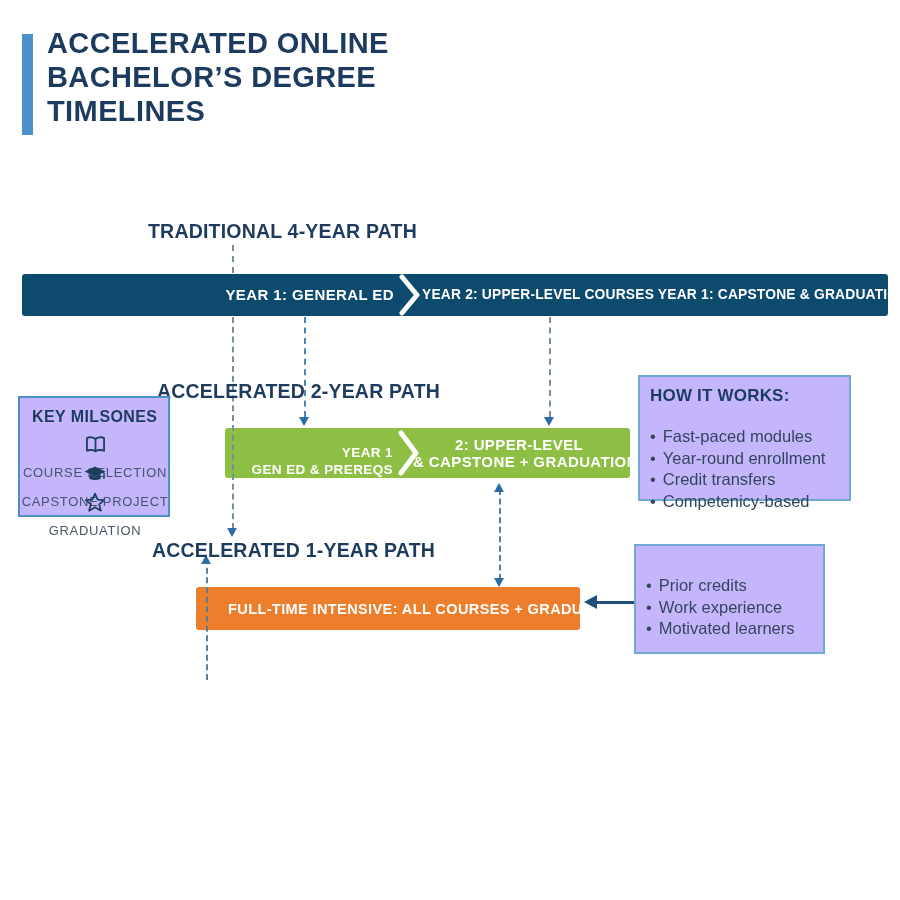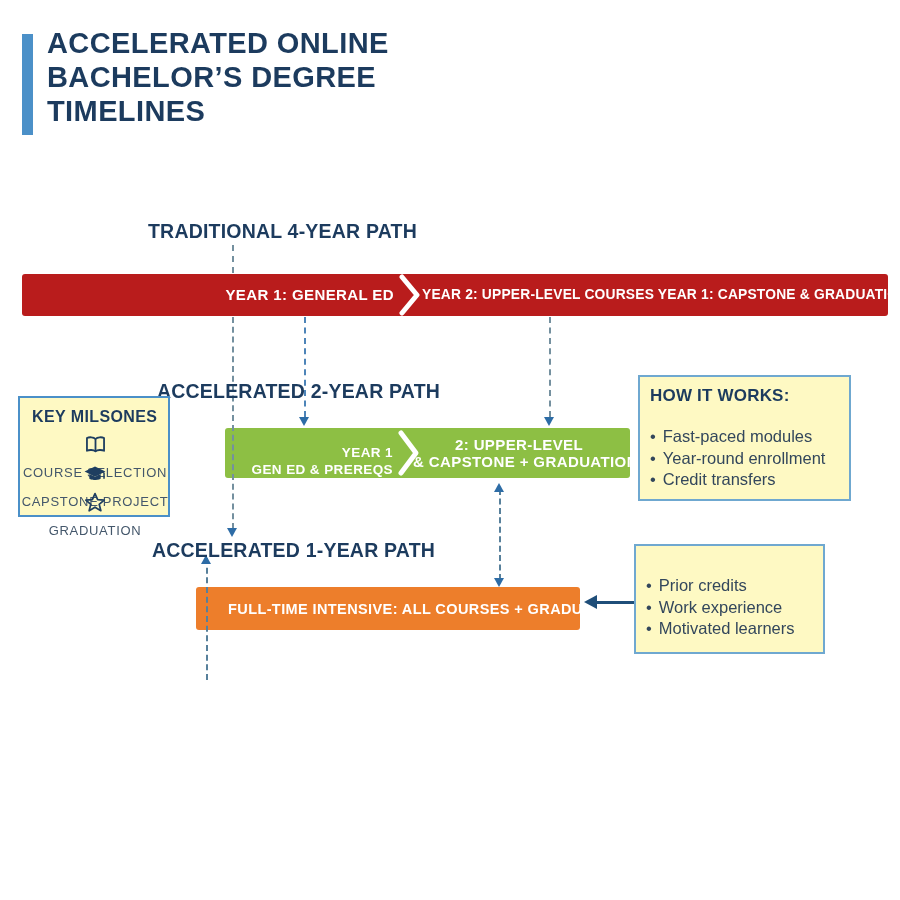--- a/index.html
+++ b/index.html
@@ -13,21 +13,21 @@
 
   
   .sec-heading{position:absolute;font-size:19.5px;font-weight:bold;color:#1c3b5e;
                letter-spacing:.2px;z-index:5;white-space:nowrap;text-align:right;}
   #h-trad{left:148px;top:220px;}
   #h-acc2{left:157px;top:380px;}
   #h-acc1{left:152px;top:539px;}
 
   
   .bar{position:absolute;border-radius:3px;z-index:2;}
-  #bar-blue{left:22px;top:274px;width:866px;height:42px;background:#b91c1c;}
+  #bar-blue{left:22px;top:274px;width:866px;height:42px;background:#0c4a6e;}
   #bar-green{left:225px;top:428px;width:405px;height:50px;background:#8dbf44;}
   #bar-orange{left:196px;top:587px;width:384px;height:43px;background:#ed7e2b;
               text-align:center;line-height:43px;}
   .bar-label{color:#ffffff;font-weight:bold;letter-spacing:.4px;white-space:nowrap;}
   #blue-left-label{position:absolute;left:0;top:0;width:372px;height:42px;line-height:42px;
                    text-align:right;font-size:15px;}
   #blue-right-label{position:absolute;left:400px;right:4px;top:0;height:42px;line-height:42px;
                     text-align:center;font-size:13.8px;letter-spacing:.2px;}
   .chevron{position:absolute;top:0;}
   #blue-chevron{left:376px;}
@@ -60,21 +60,21 @@
   #arr-mid-up{left:494px;top:483px;}
   #arr-mid-down{left:494px;top:578px;}
 
   #left-arrow-line{position:absolute;left:597px;top:601px;width:37px;height:3px;
                    background:#1f4e79;z-index:4;}
   #left-arrow-head{position:absolute;left:584px;top:595px;width:0;height:0;z-index:4;
                    border-top:7px solid transparent;border-bottom:7px solid transparent;
                    border-right:13px solid #1f4e79;}
 
   
-  .info-box{position:absolute;background:#fef9c3;border:2px solid #6fa8d0;z-index:6;
+  .info-box{position:absolute;background:#c4b5fd;border:2px solid #6fa8d0;z-index:6;
             box-sizing:border-box;padding:9px 10px;}
   #key-box{left:18px;top:396px;width:152px;height:121px;border-color:#4b90c8;padding:10px 10px;}
   #how-box{left:638px;top:375px;width:213px;height:126px;}
   #ideal-box{left:634px;top:544px;width:191px;height:110px;}
   .box-title{font-size:17px;font-weight:bold;color:#1c3b5e;letter-spacing:.2px;}
   #key-box .box-title{font-size:16px;letter-spacing:.4px;margin-left:2px;}
   .box-list{list-style:none;margin:20px 0 0 0;padding:0;}
   .box-list li{font-size:16.5px;color:#33475c;line-height:21.5px;}
   .box-list li::before{content:"•";margin-right:7px;}
   .key-item{display:flex;align-items:center;gap:9px;margin:6px 0 0 2px;height:23px;flex-direction:column;}
@@ -157,20 +157,21 @@
       <span class="key-label">GRADUATION</span>
     </div>
   </div>
 
   <div id="how-box" class="info-box">
     <div class="box-title">HOW IT WORKS:</div>
     <ul class="box-list">
       <li>Fast-paced modules</li>
       <li>Year-round enrollment</li>
       <li>Credit transfers</li>
+      <li>Competenicy-based</li>
     </ul>
   </div>
 
   <div id="h-acc1" class="sec-heading">ACCELERATED 1-YEAR PATH</div>
   <div id="dash-low" class="dash"></div>
   <div id="arr-low" class="arr arr-up"></div>
 
   <div id="dash-mid" class="dash"></div>
   <div id="arr-mid-up" class="arr arr-up"></div>
   <div id="arr-mid-down" class="arr arr-down"></div>

